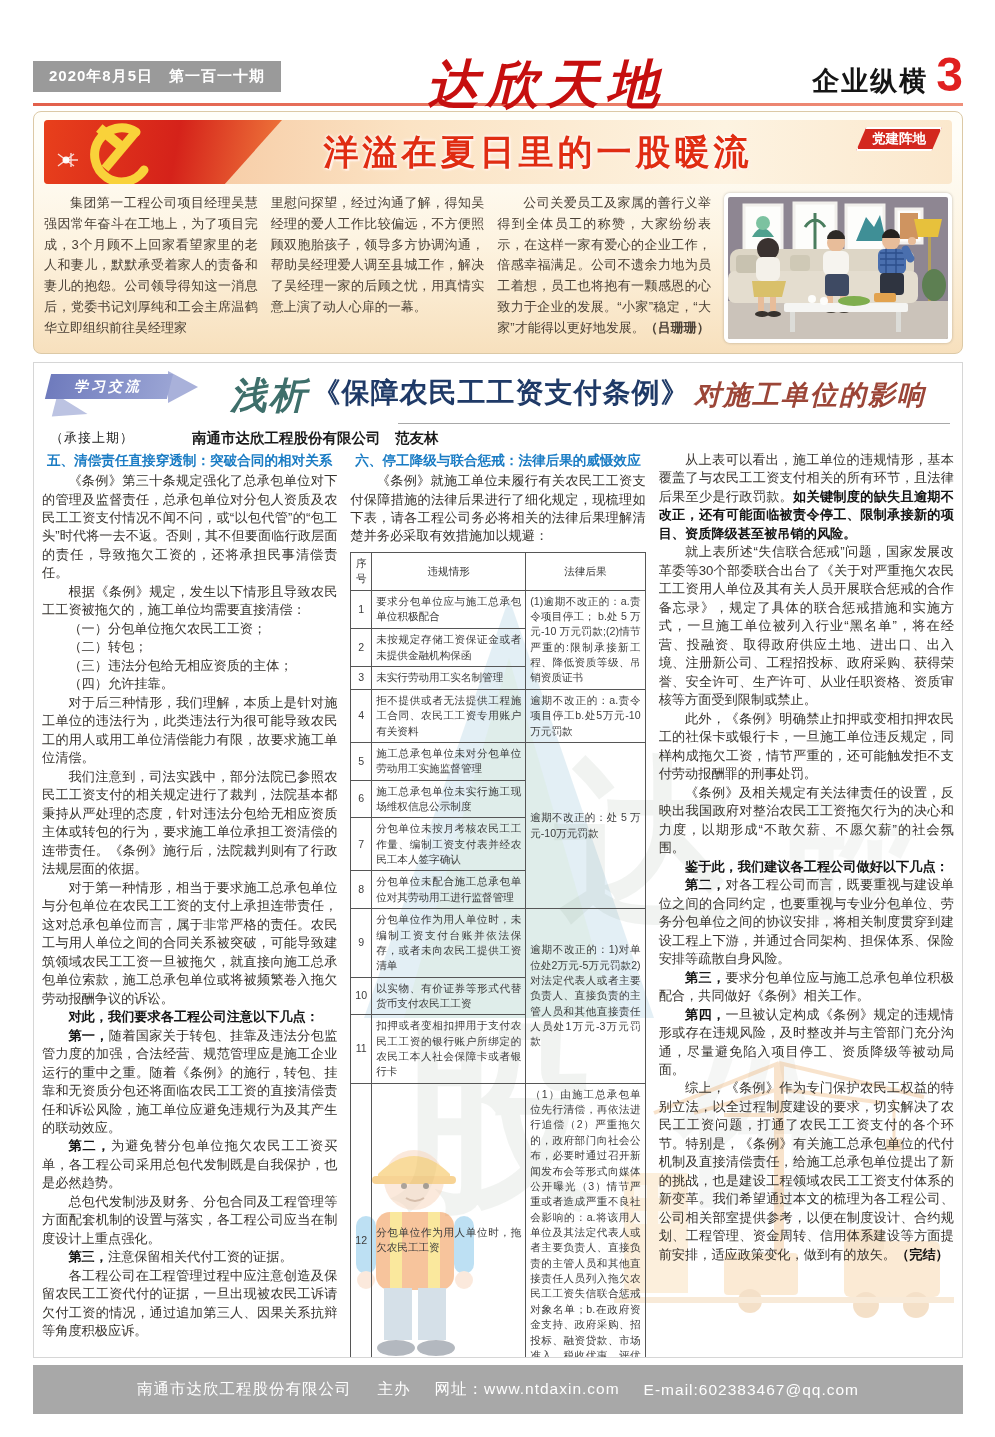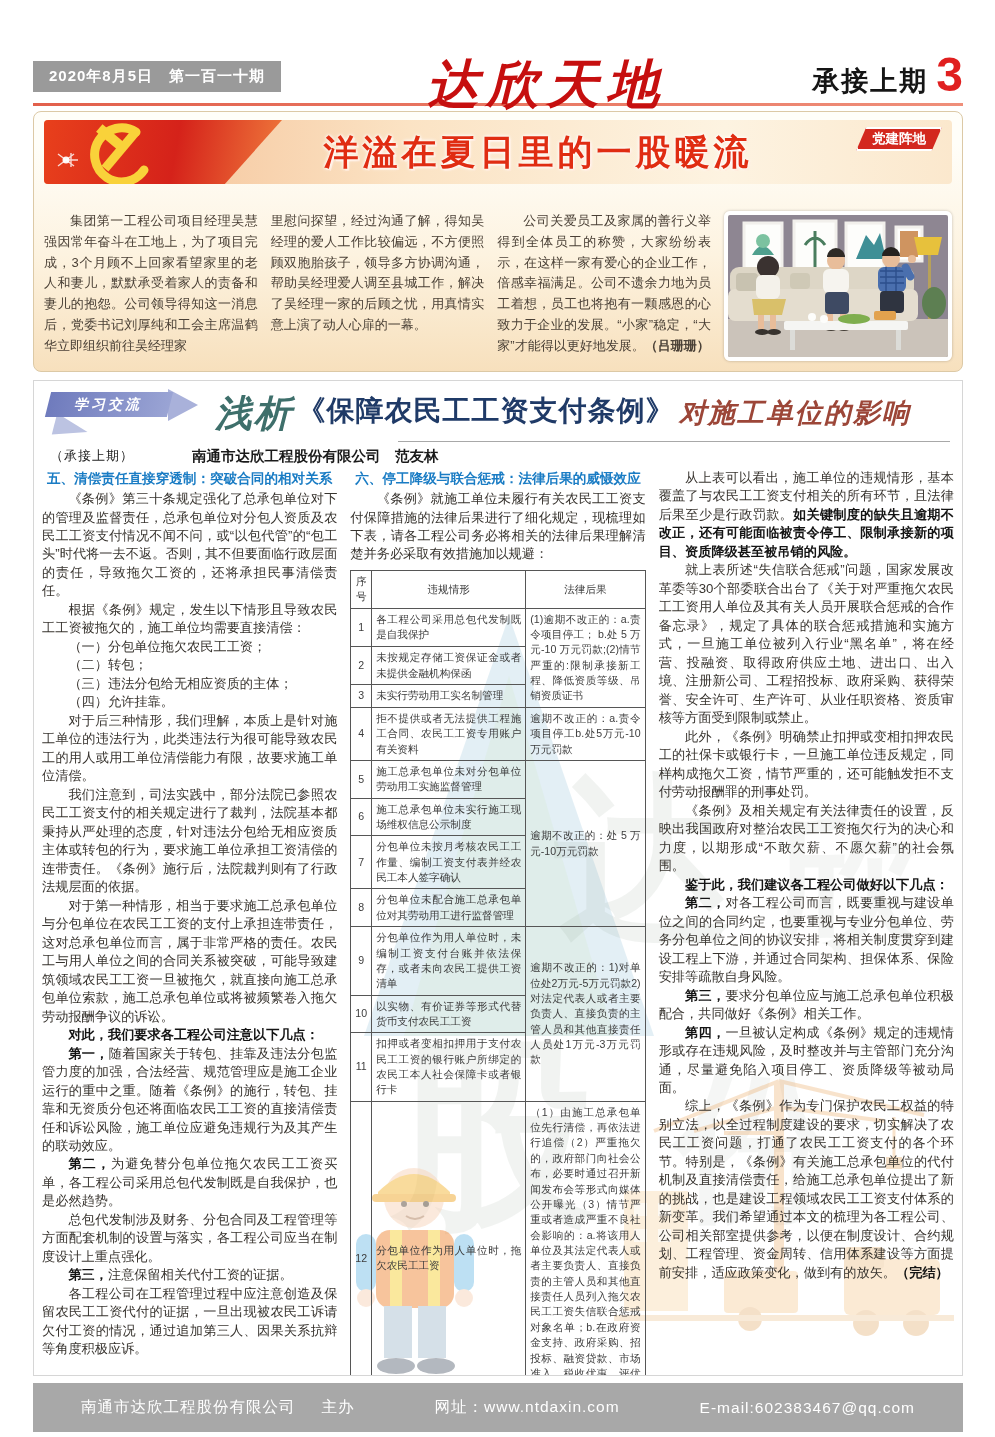--- a/index.html
+++ b/index.html
@@ -13,33 +13,33 @@
 .sec{display:flex;align-items:flex-end;gap:8px}
 .sec-name{font-size:27px;font-weight:bold;color:#151515;font-family:"DejaVu Serif",serif;letter-spacing:2px;line-height:1}
 .sec-no{font-size:48px;font-weight:bold;color:#e01f1f;line-height:.8}
 .rule{height:3px;background:linear-gradient(90deg,#e2604c,#ef8f7a);margin-top:7px}
 
 .a1{margin-top:5px;border:1px solid #dcc9a6;border-radius:8px;background:linear-gradient(180deg,#fffef9 12%,#fdf3e0 55%,#f7e0bd 100%);padding:8px 10px 10px;position:relative}
 .banner{position:relative;height:64px;border-radius:4px;background:linear-gradient(90deg,#f3b98c 0%,#fbe3c4 40%,#fdf3e1 75%,#fbe8cd 100%);overflow:hidden}
 .flag{position:absolute;left:0;top:0;width:238px;height:100%;background:linear-gradient(100deg,#e8401c 0%,#d5221a 55%,#ef7a3c 100%);clip-path:polygon(0 0,100% 0,76% 100%,0 100%)}
 .a1-title{position:absolute;left:120px;right:40px;top:50%;transform:translateY(-50%);text-align:center;font-size:35px;font-weight:900;color:#e02c12;letter-spacing:4px;text-shadow:0 0 3px #fff,0 0 4px #fff,2px 2px 0 #ffe9d8;white-space:nowrap}
 .tag1{position:absolute;right:10px;top:7px;background:#d3281e;color:#fff;font-size:13.5px;font-weight:bold;padding:3px 16px;clip-path:polygon(12% 0,100% 0,88% 100%,0 100%);box-shadow:0 0 0 2px #fff inset}
-.a1-body{display:flex;gap:13px;margin-top:27px}
+.a1-body{display:flex;gap:13px;margin-top:9px}
 .a1-col{flex:1;font-size:13px;line-height:1.6;color:#4a4036;text-align:justify}
 .ind{text-indent:2em}
 .photo{width:228px;height:150px;border:4px solid #fff;border-radius:6px;box-shadow:0 0 3px rgba(0,0,0,.25);overflow:hidden;flex:none}
 
 .a2{margin-top:8px;border:1px solid #d6d6d6;padding:8px 8px 4px;position:relative;height:996px;overflow:hidden;background:#fff}
 .a2-head{position:relative;height:80px;z-index:2}
 .tag2wrap{position:absolute;left:2px;top:0;width:180px;height:50px}
 .tag2{position:absolute;left:4px;top:3px;width:122px;height:25px;background:linear-gradient(90deg,#6f7bbd,#9aa4d4);transform:skewX(-14deg);display:flex;align-items:center;justify-content:center;color:#fff;font-size:14px;font-weight:bold;letter-spacing:3px}
 .tag2-a1{position:absolute;left:124px;top:0;width:0;height:0;border-left:30px solid #a9b1da;border-top:16px solid transparent;border-bottom:16px solid transparent}
 .tag2-a2{position:absolute;left:10px;top:28px;width:0;height:0;border-left:34px solid #bcc3e2;border-top:11px solid transparent;border-bottom:11px solid transparent;transform:rotate(14deg)}
 .contd{position:absolute;left:8px;top:58px;font-size:13px;font-family:"DejaVu Serif",serif;color:#222;letter-spacing:1px}
-.a2-title{position:absolute;left:135px;top:0;width:772px;text-align:center;white-space:nowrap}
+.a2-title{position:absolute;left:150px;top:0;width:772px;text-align:center;white-space:nowrap}
 .t-pre{font-size:37px;color:#3e6f6b;font-family:"DejaVu Serif",serif;font-weight:bold;font-style:italic;vertical-align:-4px;letter-spacing:2px}
 .t-book{font-size:28px;color:#1f3a67;font-weight:900;vertical-align:2px;letter-spacing:1px}
 .t-post{font-size:27px;color:#9c4638;font-family:"DejaVu Serif",serif;font-weight:bold;font-style:italic;vertical-align:0;letter-spacing:2px}
 .t-underline{position:absolute;left:356px;right:4px;top:52px;border-bottom:1px solid #a8a8a8}
 .a2-byline{position:absolute;left:150px;width:620px;top:58px;text-align:left;font-size:14.5px;font-weight:bold;color:#1a1a1a}
 .a2-cols{display:flex;gap:13px;position:relative;z-index:2}
 .acol{flex:1;font-size:13.2px;line-height:1.4;color:#37332e;text-align:justify}
 .bhead{color:#1a7cc4;font-weight:bold;font-size:13.6px;text-align:center;margin-bottom:2px}
 .p{text-indent:2em;margin:0}
 .p b{color:#141414}
@@ -51,32 +51,32 @@
 .tbl td.sit{width:53%}
 .tbl td.con{width:41%}
 
 .wm{position:absolute;inset:0;z-index:1;pointer-events:none;overflow:hidden}
 .wm-char{position:absolute;font-family:"DejaVu Serif",serif;font-weight:bold;color:#7e917e}
 .wm-tri{position:absolute}
 
 .foot{margin-top:7px;height:49px;background:#a8a8a8;color:#fff;display:flex;align-items:center;justify-content:center;font-size:15.5px;letter-spacing:1px}
 .foot span{white-space:nowrap}
 .f-org{margin-right:26px}
-.f-web{margin:0 80px}
+.f-web{margin:0 24px}
 </style>
 </head>
 <body>
 
 <div class="page">
 
   <div class="mast">
     <div class="date-box">2020年8月5日　第一百一十期</div>
     <div class="mast-title">达欣天地</div>
     <div class="sec">
-      <span class="sec-name">承接上期</span>
+      <span class="sec-name">企业纵横</span>
       <span class="sec-no">3</span>
     </div>
   </div>
   <div class="rule"></div>
 
   <section class="a1">
     <div class="banner">
       <div class="flag">
         <svg width="150" height="64" viewBox="0 0 150 64">
           <circle cx="22" cy="40" r="3.5" fill="#fff" opacity=".95"></circle>
@@ -243,21 +243,21 @@
         <p class="p"><span>《条例》就施工单位未履行有关农民工工资支付保障措施的法律后果进行了细化规定，现梳理如下表，请各工程公司务必将相关的法律后果理解清楚并务必采取有效措施加以规避：</span></p>
         <table class="tbl">
           <tbody>
               <tr>
             <th>序号</th>
             <th>违规情形</th>
             <th>法律后果</th>
           </tr>
           <tr>
             <td class="no">1</td>
-            <td class="sit">各工程公司采用总包代发制既是自我保护</td>
+            <td class="sit">要求分包单位应与施工总承包单位积极配合</td>
             <td class="con" rowspan="3">(1)逾期不改正的：a.责令项目停工； b.处 5 万元-10 万元罚款;(2)情节严重的:限制承接新工程、降低资质等级、吊销资质证书</td>
           </tr>
           <tr>
             <td class="no">2</td>
             <td class="sit">未按规定存储工资保证金或者未提供金融机构保函</td>
           </tr>
           <tr>
             <td class="no">3</td>
             <td class="sit">未实行劳动用工实名制管理</td>
           </tr>

